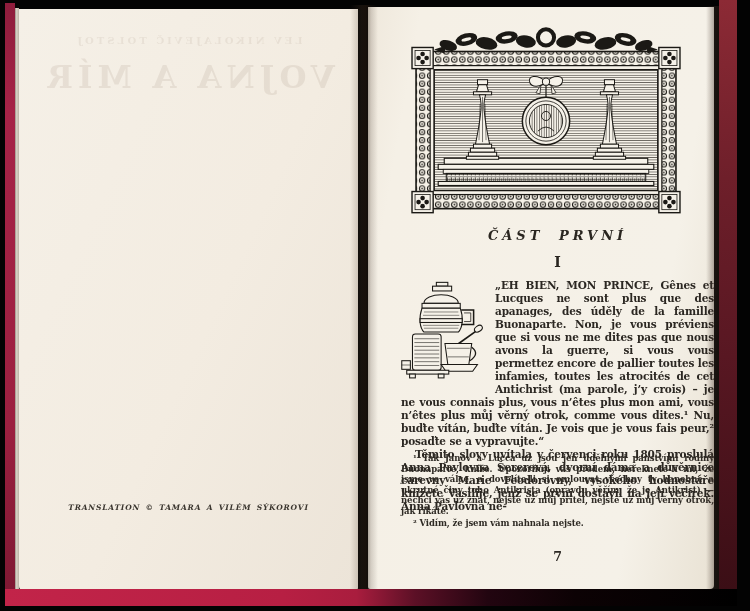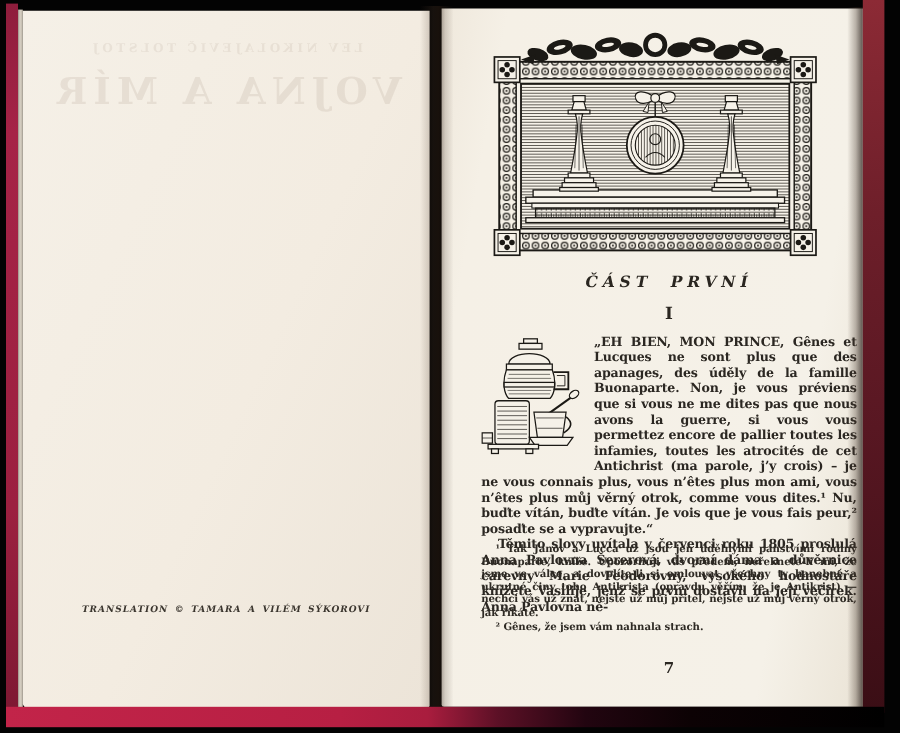--- a/index.html
+++ b/index.html
@@ -15,21 +15,21 @@
   .right-edge-shadow{position:absolute;left:706px;top:6px;width:13px;height:584px;
     background:linear-gradient(90deg,rgba(0,0,0,0) 0%,rgba(70,55,45,0.35) 55%,rgba(30,20,15,0.7) 100%);}
   .bottom-band{position:absolute;left:5px;top:589px;width:732px;height:17px;
     background:linear-gradient(90deg,#c22449 0%,#b71f43 38%,#a91d3e 48%,#5c1026 56%,#220510 66%,#0c0204 78%,#000 100%);}
   
   .left-page{position:absolute;left:19px;top:9px;width:339px;height:581px;
     background:linear-gradient(115deg,#f5f0e7 0%,#f3ece1 55%,#ece4d8 100%);
     border-radius:0 0 2px 4px;}
   .right-page{position:absolute;left:368px;top:7px;width:346px;height:582px;
     background:linear-gradient(100deg,#efe8dc 0%,#f5f0e6 12%,#f5f1e8 78%,#e9e2d4 100%);
-    border-radius:0 0 4px 2px;padding-left:17px;}
+    border-radius:0 0 4px 2px;}
   .gutter-shadow{position:absolute;left:350px;top:5px;width:28px;height:588px;
     background:linear-gradient(90deg,rgba(0,0,0,0) 0%,rgba(75,55,40,0.28) 40%,rgba(45,30,20,0.5) 55%,rgba(60,45,35,0.18) 75%,rgba(0,0,0,0) 100%);}
   
   .showthrough{position:absolute;left:0;width:100%;text-align:center;
     transform:scaleX(-1);color:#96806f;pointer-events:none;}
   .showthrough.author{top:26px;font-size:10px;letter-spacing:3px;font-weight:bold;opacity:0.12;}
   .showthrough.title{top:50px;font-size:31px;letter-spacing:5px;font-weight:bold;opacity:0.14;}
   .copyright{position:absolute;left:0;top:494px;width:100%;text-align:center;
     font-size:7.5px;letter-spacing:0.8px;font-weight:bold;color:#3a352e;word-spacing:2px;font-style:italic;}
   
@@ -249,21 +249,21 @@
           <rect x="0.8" y="84" width="9" height="9"></rect>
           <line x1="0.8" y1="88.5" x2="9.8" y2="88.5" stroke-width="0.6"></line>
         </g>
       </svg>
       <p>„EH BIEN, MON PRINCE, Gênes et Lucques ne sont plus que des apanages, des úděly de la famille Buonaparte. Non, je vous préviens que si vous ne me dites pas que nous avons la guerre, si vous vous permettez encore de pallier toutes les infamies, toutes les atrocités de cet Antichrist (ma parole, j’y crois) – je ne vous connais plus, vous n’êtes plus mon ami, vous n’êtes plus můj věrný otrok, comme vous dites.¹ Nu, buďte vítán, buďte vítán. Je vois que je vous fais peur,² posaďte se a vypravujte.“</p>
       <p>Těmito slovy uvítala v červenci roku 1805 proslulá Anna Pavlovna Šererová, dvorní dáma a důvěrnice carevny Marie Feodorovny, vysokého hodnostáře knížete Vasilije, jenž se první dostavil na její večírek. Anna Pavlovna ně-</p>
     </div>
 
     <div class="footnotes">
       <p>¹ Tak Janov a Lucca už jsou jen údělnými panstvími rodiny Buonaparte, kníže. Upozorňuji vás předem, neřeknete-li mi, že jsme ve válce, a dovolíte-li si omlouvat všechny ty hanebné a ukrutné činy toho Antikrista (opravdu věřím, že je Antikrist) — nechci vás už znát, nejste už můj přítel, nejste už můj věrný otrok, jak říkáte.</p>
-      <p>² Gênes, že jsem vám nahnala strach.</p>
+      <p>² Vidím, že jsem vám nahnala nejste.</p>
     </div>
 
     <div class="page-number">7</div>
   </div>
 
   <div class="gutter-shadow"></div>
   <div class="right-edge-shadow"></div>
   <div class="right-cover-edge"></div>
   <div class="bottom-band"></div>
 

